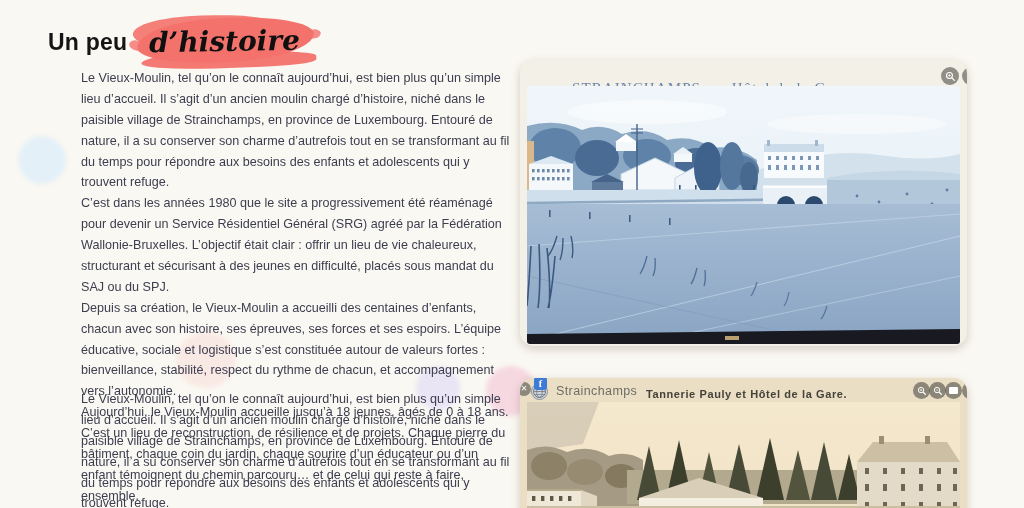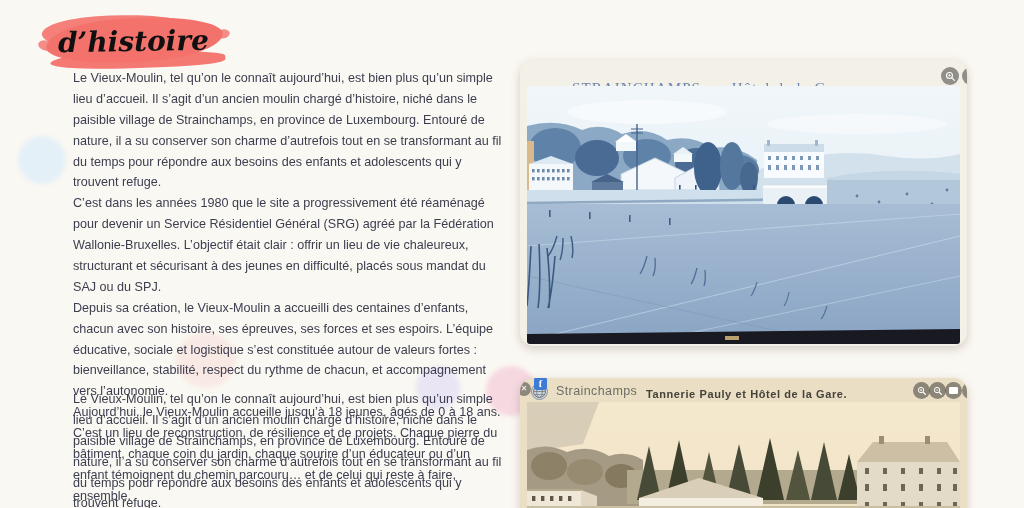--- a/index.html
+++ b/index.html
@@ -33,21 +33,21 @@
   .brush .b2 { inset:0 14px 14px 0; border-radius:55% 45% 50% 50% / 55% 60% 40% 50%; transform:rotate(2deg); opacity:.9; }
   .brush .b3 { left:8px; right:0; bottom:0; height:16px; border-radius:40% 60% 45% 55% / 70% 55% 45% 60%; transform:rotate(-1deg); opacity:.95; }
   .brush .b4 { left:-4px; top:45%; width:16px; height:10px; border-radius:50%; transform:rotate(14deg); opacity:.8; }
   .brush .b5 { right:-5px; top:30%; width:14px; height:9px; border-radius:50%; transform:rotate(-10deg); opacity:.8; }
 
   
   .row { position:absolute; left:65px; width:903px; }
   .row-1 { top:60px; height:286px; }
   .row-2 { top:378px; height:300px; }
 
-  .text-col { position:absolute; left:8px; width:433px; color:#3c3d4f; font-size:12.6px; line-height:1.66; }
+  .text-col { position:absolute; left:16px; width:433px; color:#3c3d4f; font-size:12.6px; line-height:1.66; }
   .row-1 .text-col { top:8px; }
   .row-2 .text-col { top:11px; }
   .text-col p { margin:0; }
 
   
   .postcard {
     position:absolute; left:455px; top:0; width:447px;
     border-radius:14px; overflow:hidden;
     box-shadow:0 3px 10px rgba(110,95,75,.28);
     cursor:pointer;
@@ -99,20 +99,21 @@
 </style>
 </head>
 <body>
 
 <div class="blob blob-blue"></div>
 <div class="blob blob-pink-left"></div>
 <div class="blob blob-lavender"></div>
 <div class="blob blob-pink-right"></div>
 
 <h1 class="page-title">
+  <span class="title-plain">Un peu</span>
   <span class="title-script"><span class="brush">
         <i class="b1"></i>
         <i class="b2"></i>
         <i class="b3"></i>
         <i class="b4"></i>
         <i class="b5"></i>
       </span><span>d’histoire</span></span>
 </h1>
 
 <section class="row row-1">

